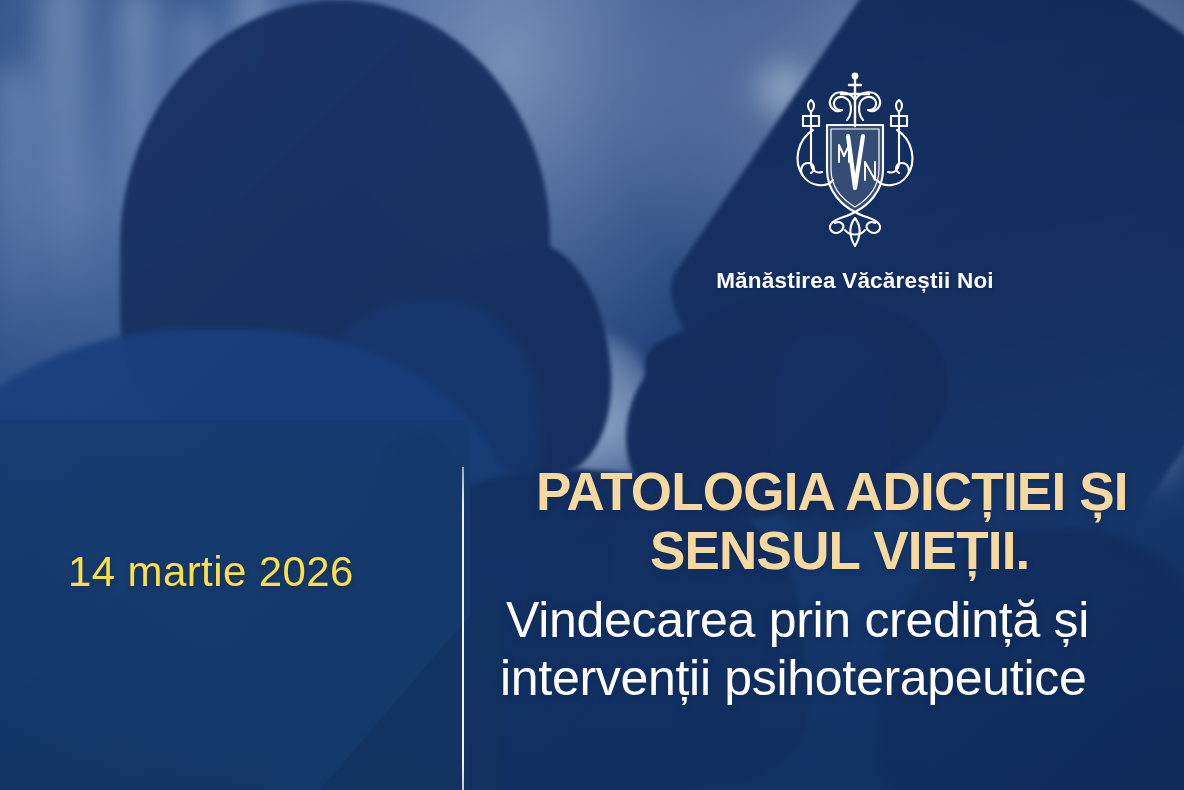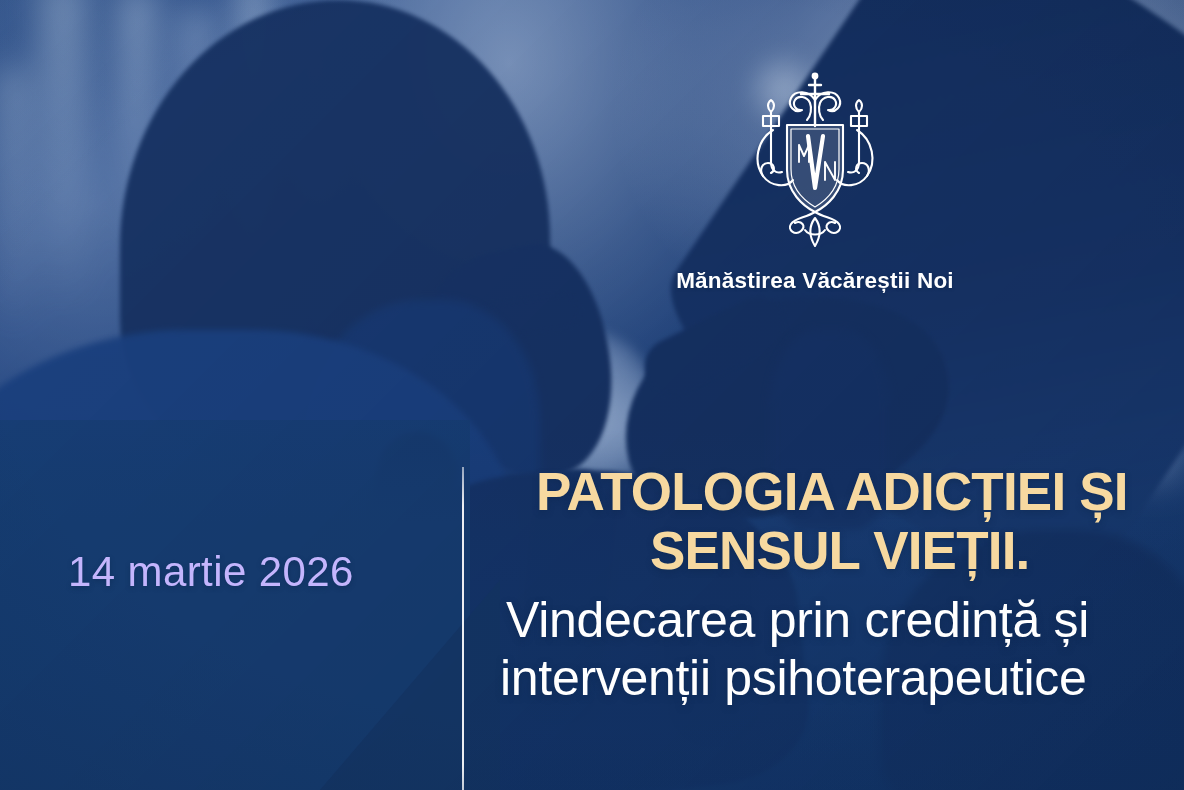--- a/index.html
+++ b/index.html
@@ -181,21 +181,21 @@
     pointer-events:none;
   }
   .vignette{
     position:absolute; inset:0;
     background:radial-gradient(ellipse 90% 85% at 50% 45%, rgba(0,0,0,0) 55%, rgba(10,35,72,0.30) 100%);
     pointer-events:none;
   }
 
   
   .logo-block{
-    position:absolute; left:620px; top:70px; width:390px;
+    position:absolute; left:660px; top:70px; width:390px;
     text-align:center;
     z-index:6;
   }
   .logo-mark{ width:132px; height:182px; margin:0 auto; display:block; }
   .monastery-name{
     margin-top:16px;
     color:#ffffff;
     font-size:22.5px;
     font-weight:600;
     letter-spacing:.2px;
@@ -218,21 +218,21 @@
   .conf-line{
     color:#ffffff;
     font-weight:bold;
     font-size:54px;
     line-height:1.06;
     letter-spacing:-.4px;
     text-shadow:0 2px 5px rgba(12,38,76,.45);
   }
   .conf-date{
     margin-top:20px;
-    color:#c4b5fd;
+    color:#fde047;
     font-size:42px;
     font-weight:400;
     letter-spacing:.4px;
     text-shadow:0 2px 5px rgba(12,38,76,.45);
   }
 
   
   .right-block{
     position:absolute; left:500px; top:462px; width:760px; z-index:8;
   }

